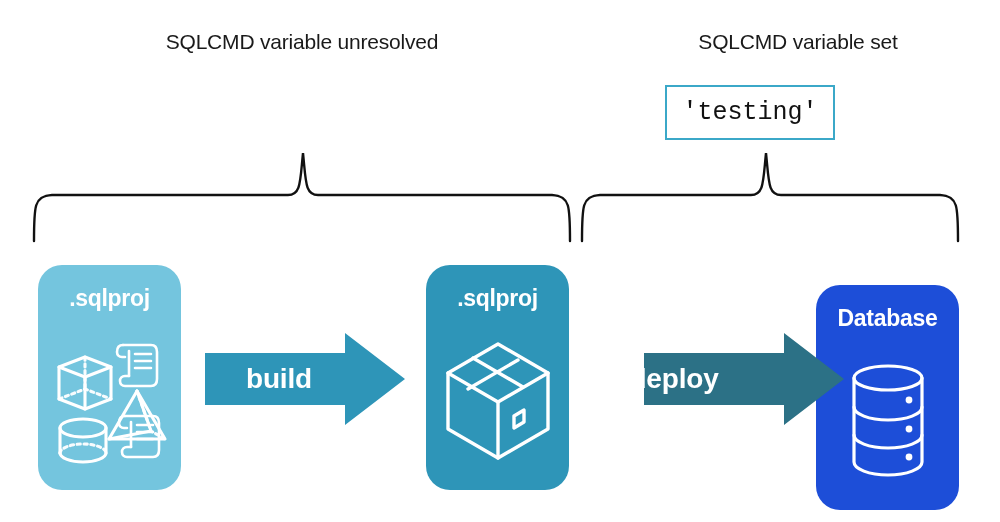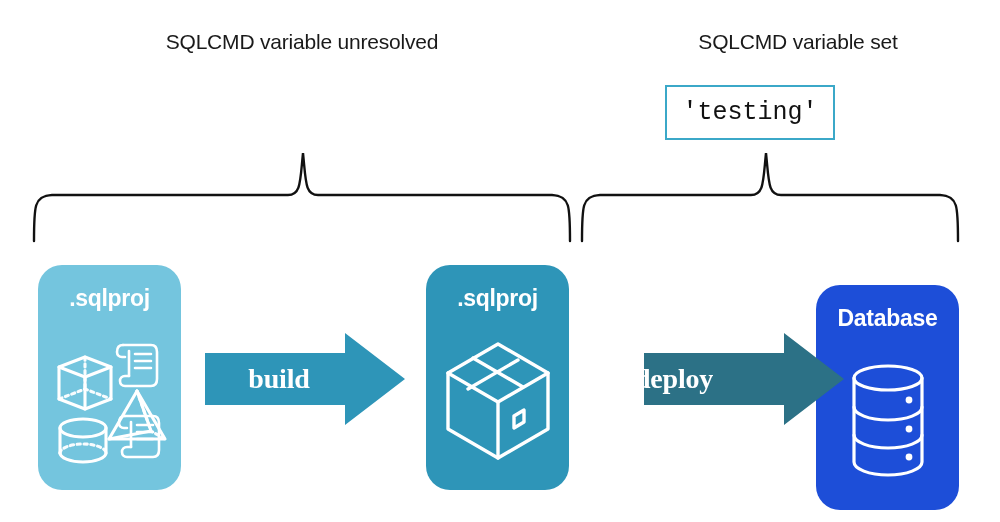--- a/index.html
+++ b/index.html
@@ -99,21 +99,21 @@
   #arrow-build  { left: 205px; }
   #arrow-deploy { left: 600px; padding-left: 44px; }
   .arrow-text {
     position: absolute;
     left: 0; top: 0;
     width: 148px;
     height: 92px;
     display: flex;
     align-items: center;
     justify-content: center;
-    font-family: Liberation Serif, serif;
+    font-family: Liberation Sans, sans-serif;
     font-weight: bold;
     font-size: 28px;
     color: #ffffff;
     letter-spacing: -0.2px;
   }
 </style>
 </head>
 <body>
 
 <div id="canvas">

